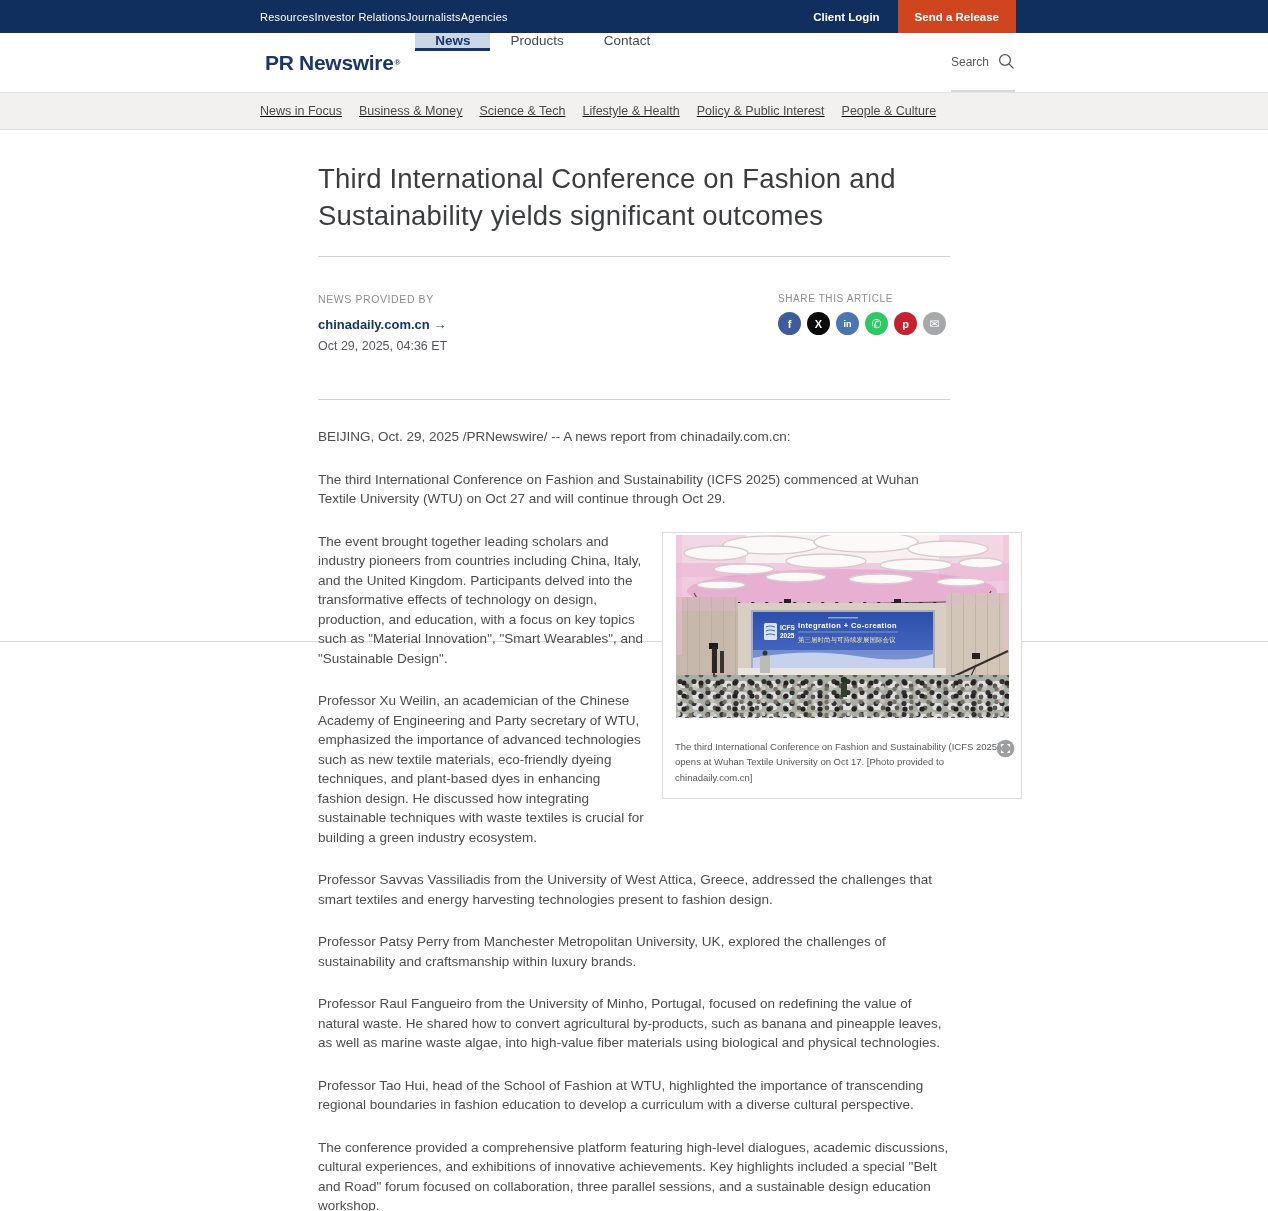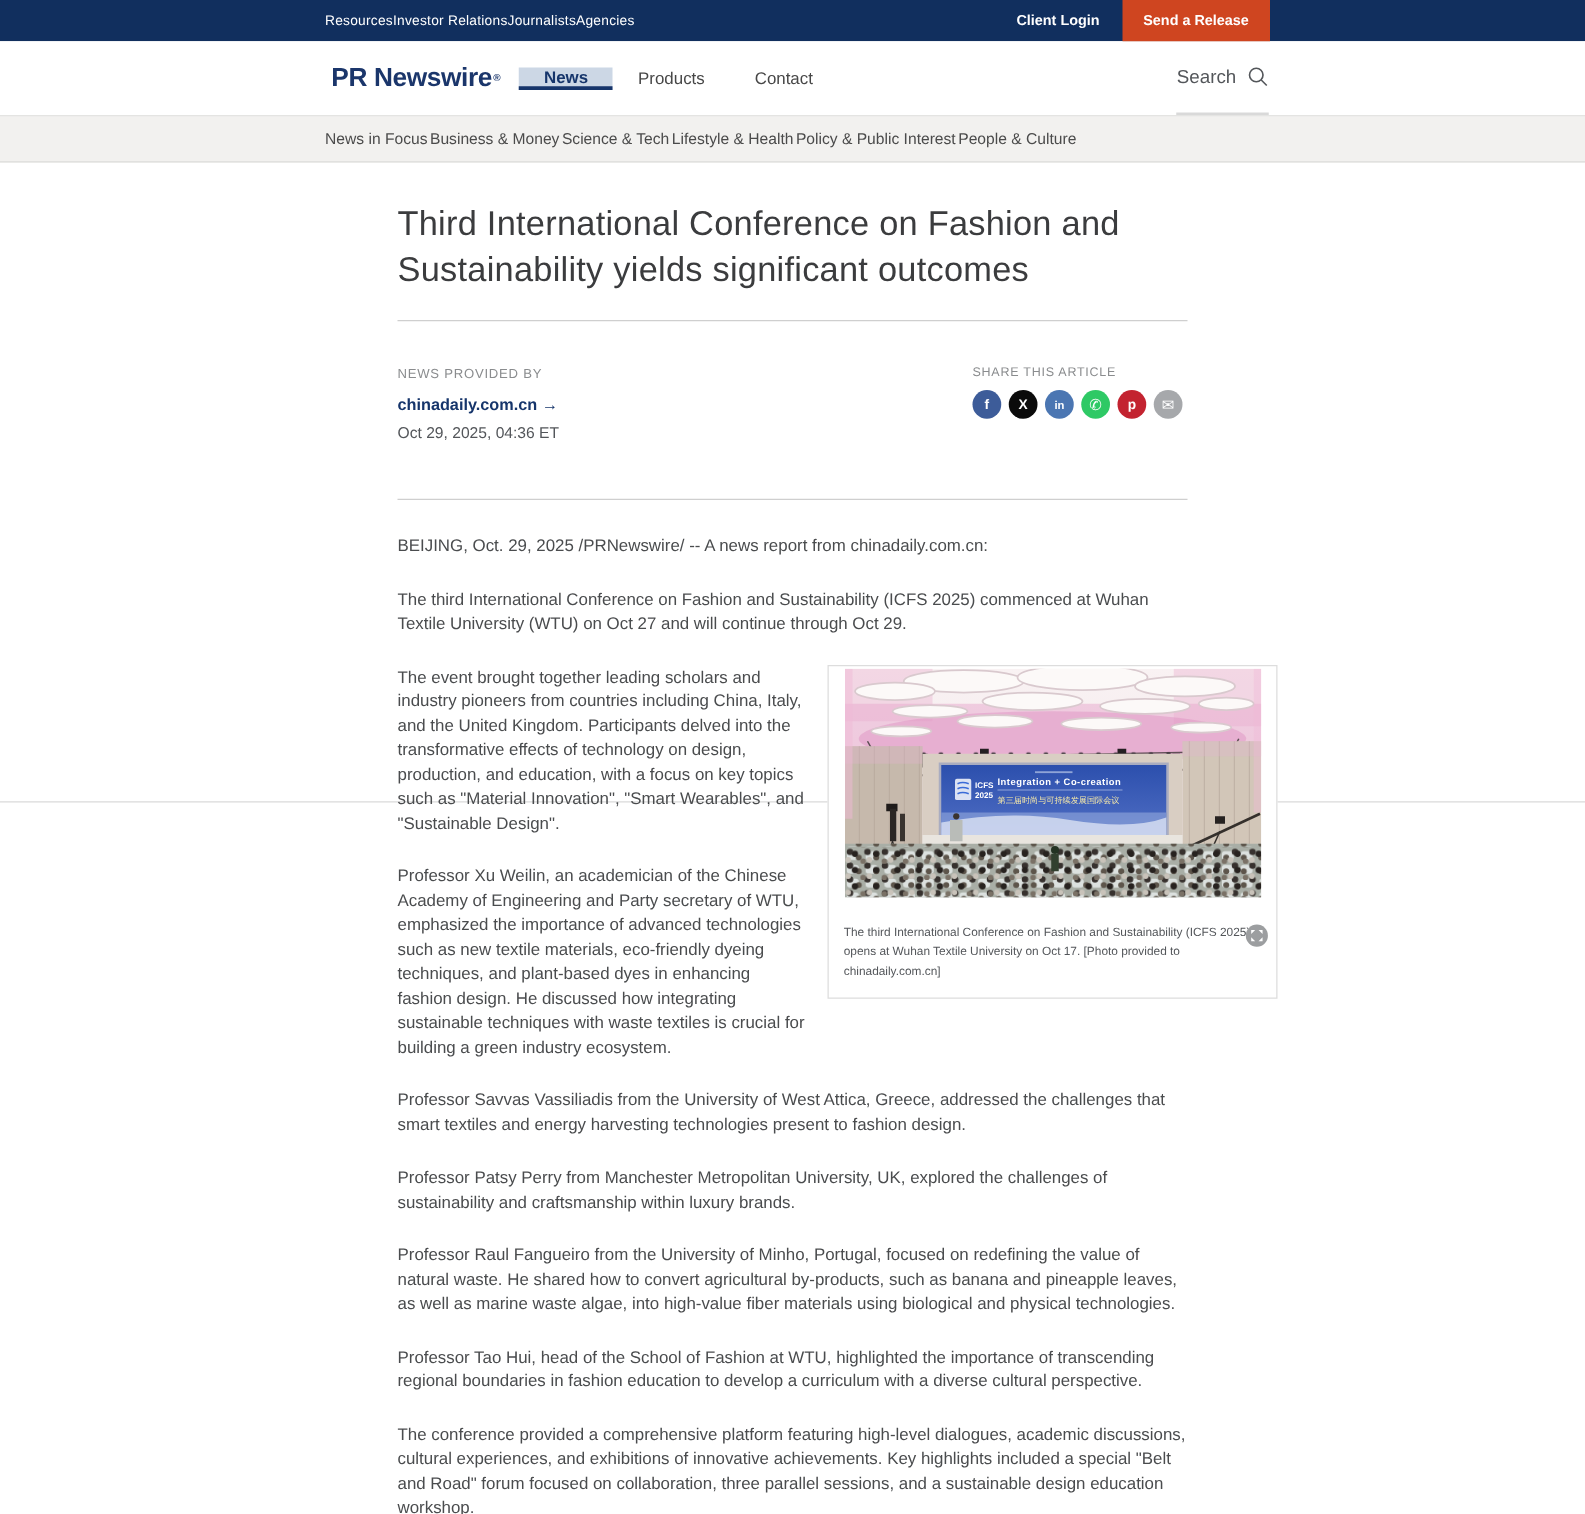--- a/index.html
+++ b/index.html
@@ -12,29 +12,29 @@
   .topbar-links { display:flex; align-items:center; margin-left:260px; }
   .topbar-link { color:#fff; font-size:11px; text-decoration:none; letter-spacing:.2px; }
   .topbar-right { margin-left:auto; margin-right:252px; display:flex; align-items:stretch; }
   .client-login { display:flex; align-items:center; padding:17px 18px; color:#fff; font-size:11.5px; text-decoration:none; font-weight:bold; }
   .send-release { display:flex; align-items:center; padding:0 17px; color:#fff; font-size:11.5px; font-weight:bold; text-decoration:none; }
 
   
   .header { height:59px; background:#fff; display:flex; align-items:stretch; }
   .logo { margin-left:265px; display:flex; align-items:center; font-size:21px; font-weight:bold; color:#1b366b; letter-spacing:-.3px; cursor:pointer; }
   .logo sup { font-size:8px; margin-left:1px; }
-  .main-nav { display:flex; margin-left:15px; align-items:center; }
+  .main-nav { display:flex; margin-left:15px; align-items:flex-start; }
   .nav-item { display:flex; align-items:center; padding:0 20px; font-size:13.5px; color:#474747; text-decoration:none; }
   .nav-item.active { background:#ccd7e5; color:#16356b; font-weight:bold; border-bottom:3px solid #16356b; }
-  .search { margin-left:auto; margin-right:253px; display:flex; align-items:center; gap:9px; font-size:15px;
+  .search { margin-left:auto; margin-right:253px; display:flex; align-items:center; gap:9px; font-size:12px;
             color:#53565a; border-bottom:2px solid #d9d9d9; cursor:pointer; }
 
   
   .subnav { height:38px; background:#f2f1ef; border-top:1px solid #e4e4e2; border-bottom:1px solid #dcdcda; display:flex; align-items:center; }
-  .subnav-inner { display:flex; gap:2px; margin-left:260px; }
+  .subnav-inner { display:flex; gap:17px; margin-left:260px;text-decoration:underline; }
   .subnav-link { font-size:12.5px; color:#4b4b4b; text-decoration:none; }
 
   
   .content { width:632px; margin-left:318px; position:relative; z-index:1; }
   .title { font-size:27.5px; font-weight:400; color:#3b3c3e; line-height:37px; margin:30px 0 0; letter-spacing:.2px; }
   .rule { border:none; border-top:1px solid #cfcfcf; margin:22px 0 0; }
   .meta-row { display:flex; justify-content:space-between; padding:36px 0 24px; }
   .provided-label { color:#8a8c8e; font-size:10.5px; letter-spacing:.6px; margin-bottom:10px; }
   .source-link { color:#16356b; font-weight:bold; font-size:13px; text-decoration:none; display:inline-block; }
   .date { color:#53565a; font-size:12.5px; margin-top:6px; }

